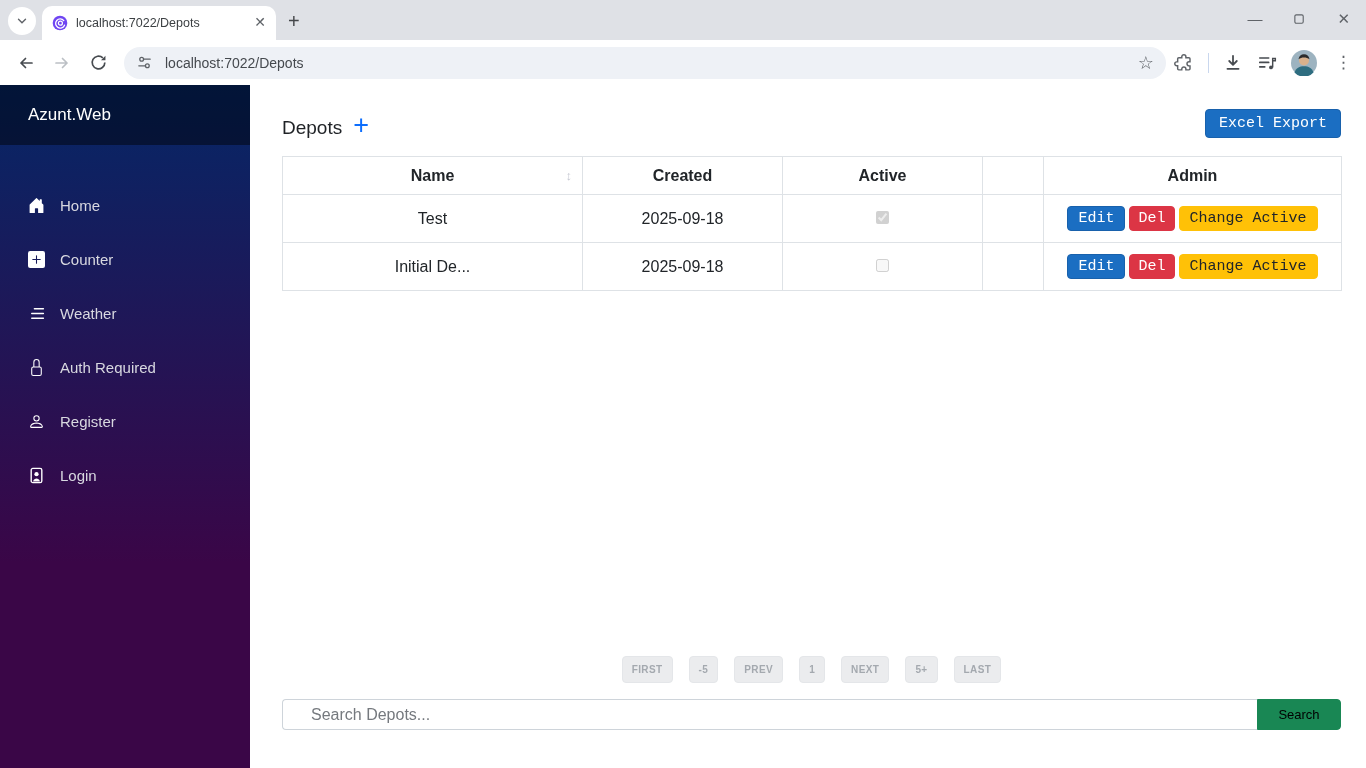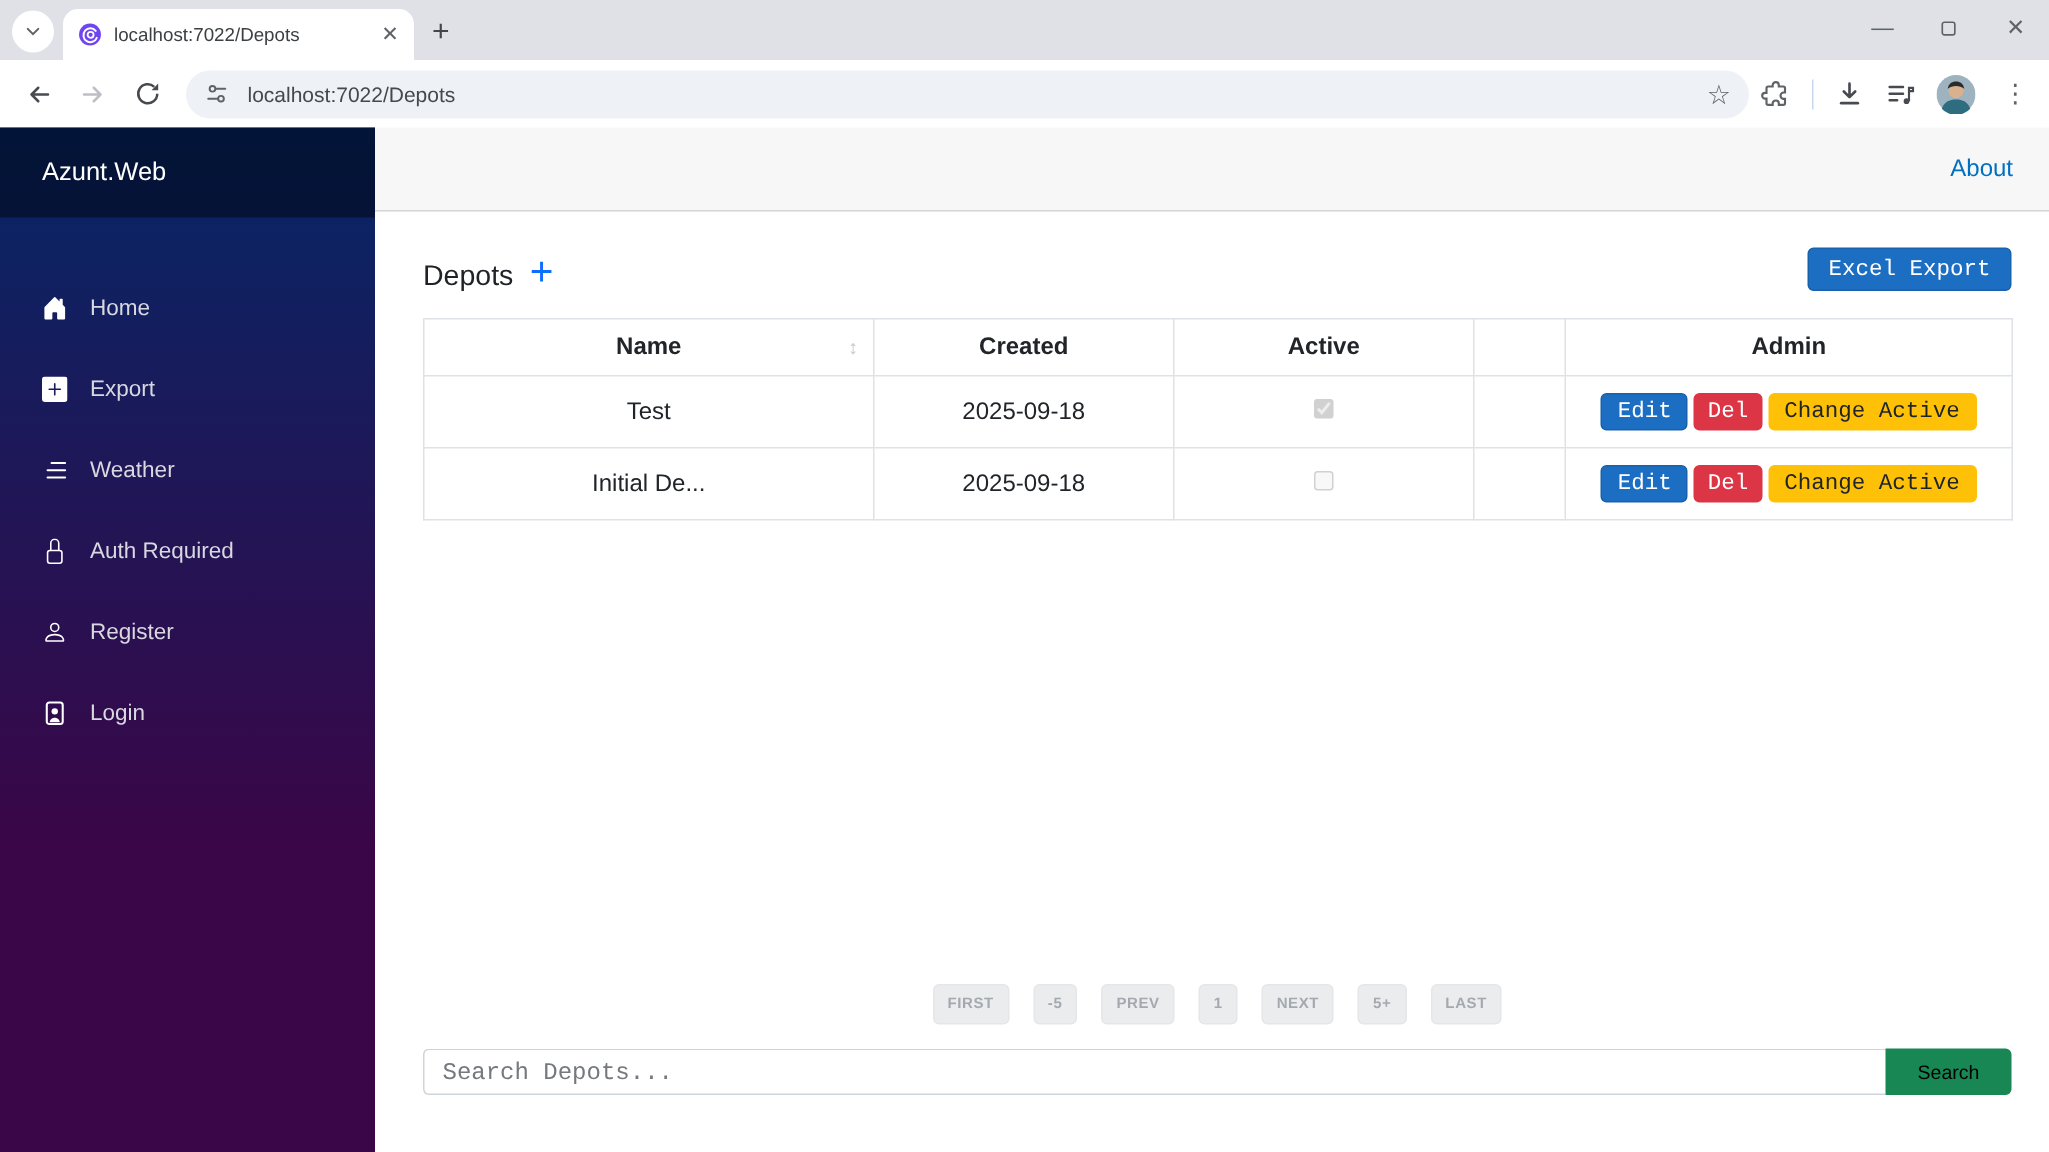--- a/index.html
+++ b/index.html
@@ -53,21 +53,21 @@
   .btn-sm { padding:3px 10px; }
   .btn-danger { background:var(--danger,#dc3545); border-color:#dc3545; color:#fff; padding:3px 8px; }
   .btn-warning { background:var(--warning,#ffc107); border-color:#ffc107; color:#212529; padding:3px 10px; }
   .depots input[type=checkbox] { width:13px; height:13px; }
 
   .spacer { flex:1; }
   .pagination { display:flex; justify-content:center; gap:16px; }
   .page-btn { background:#ebecee; border:1px solid #e4e6e9; color:#a4a9af; font-size:10px; font-weight:600; letter-spacing:.4px; padding:0 9px; height:27px; border-radius:4px; cursor:pointer; font-family:inherit; }
 
   .search-row { display:flex; margin-top:16px; height:31px; }
-  .search-input { flex:1; border:1px solid #ced4da; border-right:none; border-radius:4px 0 0 4px; padding:0 12px; font-size:16px; color:#212529; outline:none; font-family:Liberation Mono, monospace; }
+  .search-input { flex:1; border:1px solid #ced4da; border-right:none; border-radius:4px 0 0 4px; padding:0 28px; font-size:16px; color:#212529; outline:none; font-family:Liberation Sans, sans-serif; }
   .search-input::placeholder { color:#75797e; }
   .search-btn { width:84px; background:var(--success,#198754); border:1px solid #198754; color:#000000; border-radius:0 4px 4px 0; font-size:13px; cursor:pointer; font-family:inherit; }
 
   .ico { display:inline-flex; align-items:center; justify-content:center; }
 </style>
 </head>
 <body>
 
 <div class="tabstrip">
   <div class="tab-search">
@@ -174,21 +174,21 @@
             </svg>
         </span>
         <span>Home</span>
       </div>
       <div class="nav-item">
         <span class="ico">
           <svg width="17" height="17" viewBox="0 0 16 16" fill="#fff">
               <path fill-rule="evenodd" d="M2 0a2 2 0 0 0-2 2v12a2 2 0 0 0 2 2h12a2 2 0 0 0 2-2V2a2 2 0 0 0-2-2H2zm6.5 4.5v3h3a.5.5 0 0 1 0 1h-3v3a.5.5 0 0 1-1 0v-3h-3a.5.5 0 0 1 0-1h3v-3a.5.5 0 0 1 1 0z"></path>
             </svg>
         </span>
-        <span>Export</span>
+        <span>Counter</span>
       </div>
       <div class="nav-item">
         <span class="ico">
           <svg width="17" height="17" viewBox="0 0 16 16">
               <path d="M6 3.5h8.5M3.5 8h11M3.5 12.5h11" stroke="#fff" stroke-width="1.3" stroke-linecap="round"></path>
             </svg>
         </span>
         <span>Weather</span>
       </div>
       <div class="nav-item">
@@ -214,23 +214,20 @@
               <circle cx="8" cy="6.8" r="2" fill="#fff"></circle>
               <path d="M4.8 13.6c.4-2.1 2-2.8 3.2-2.8s2.8.7 3.2 2.8z" fill="#fff"></path>
             </svg>
         </span>
         <span>Login</span>
       </div>
     </nav>
   </aside>
 
   <main class="main">
-    <div class="top-row">
-      <a class="about-link">About</a>
-    </div>
 
     <div class="content">
       <div class="page-header">
         <div>
           <h1 class="page-title">Depots</h1><span class="add-link">+</span>
         </div>
         <button class="btn btn-primary excel-btn">Excel Export</button>
       </div>
 
       <table class="depots">

